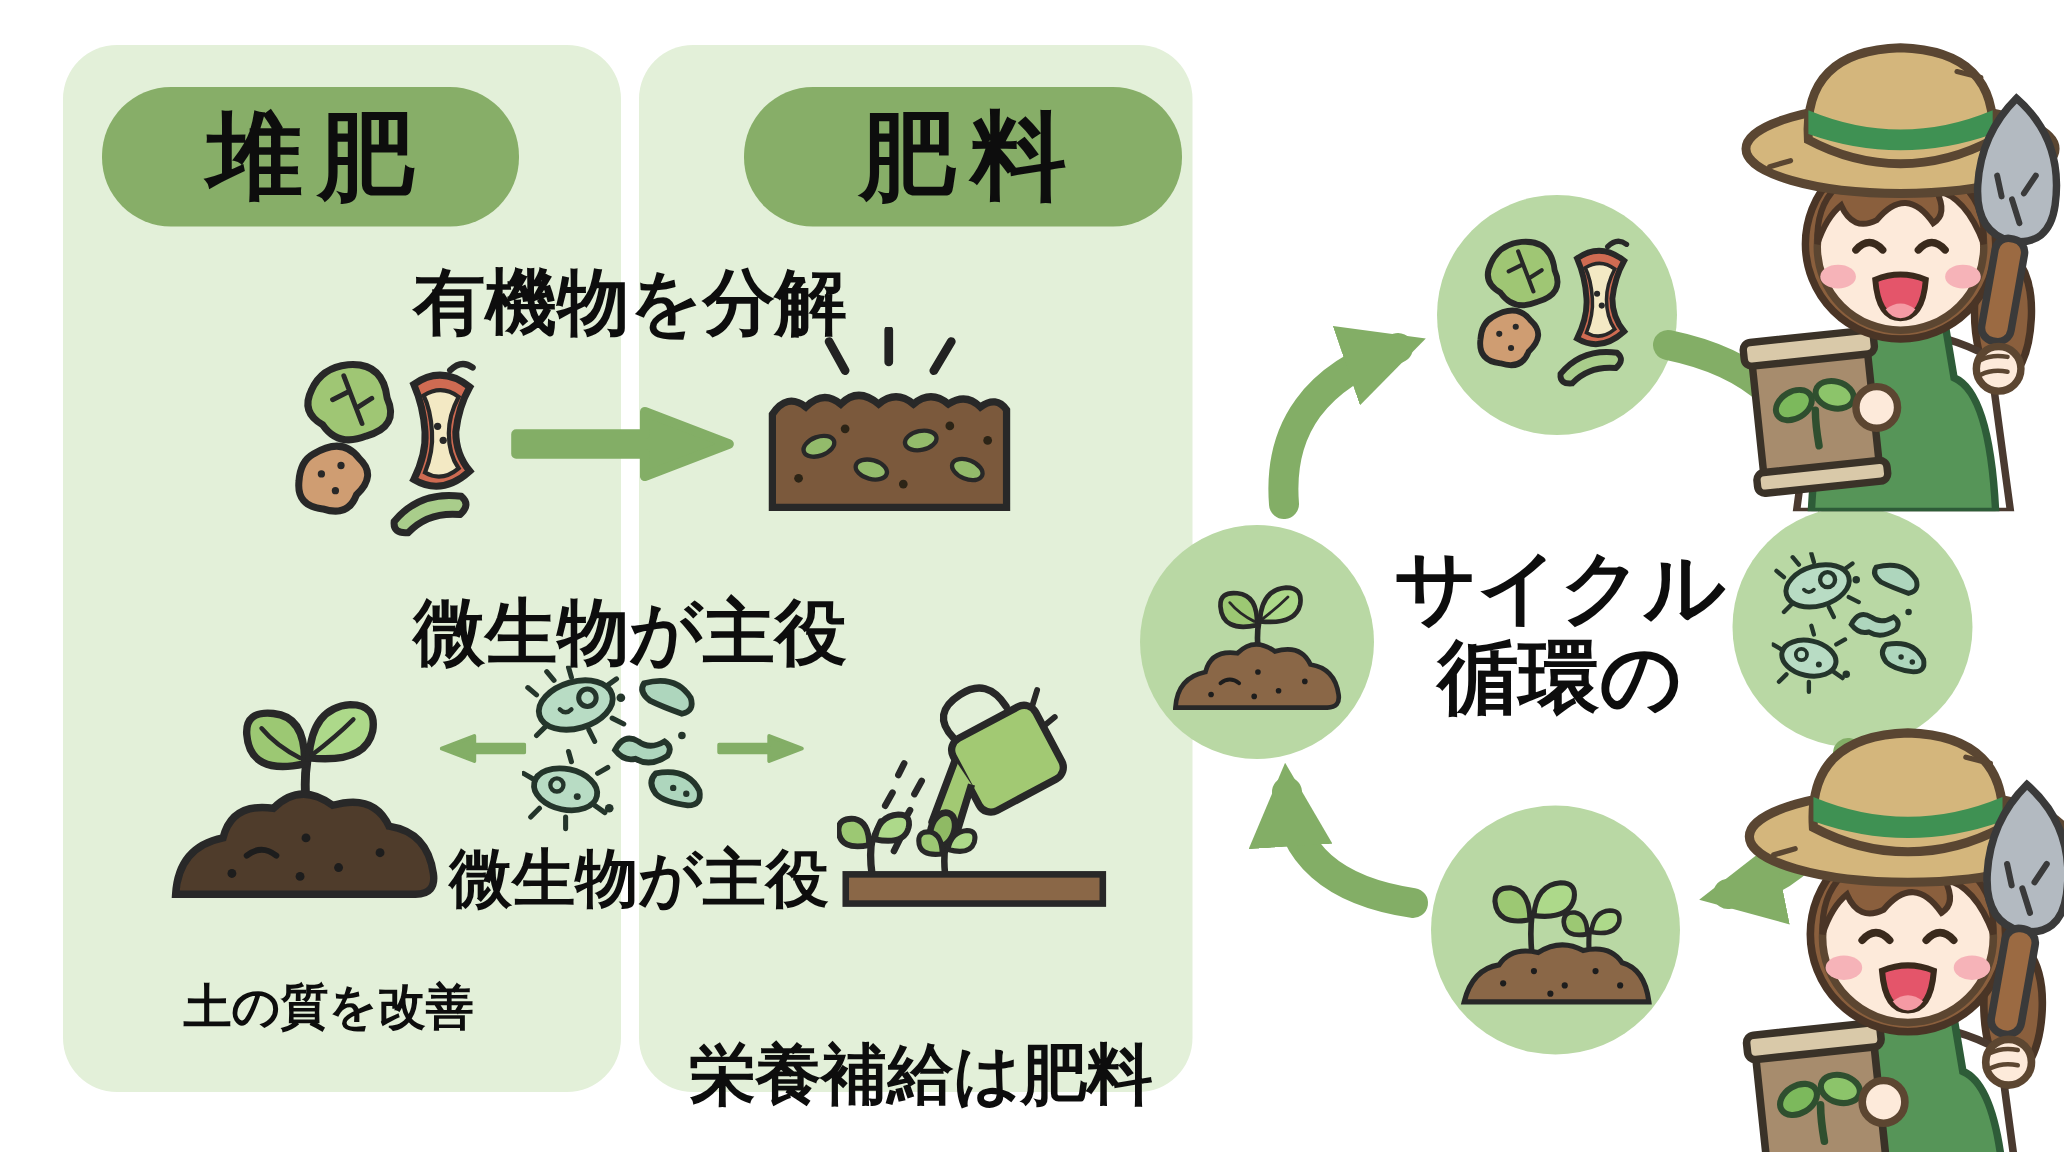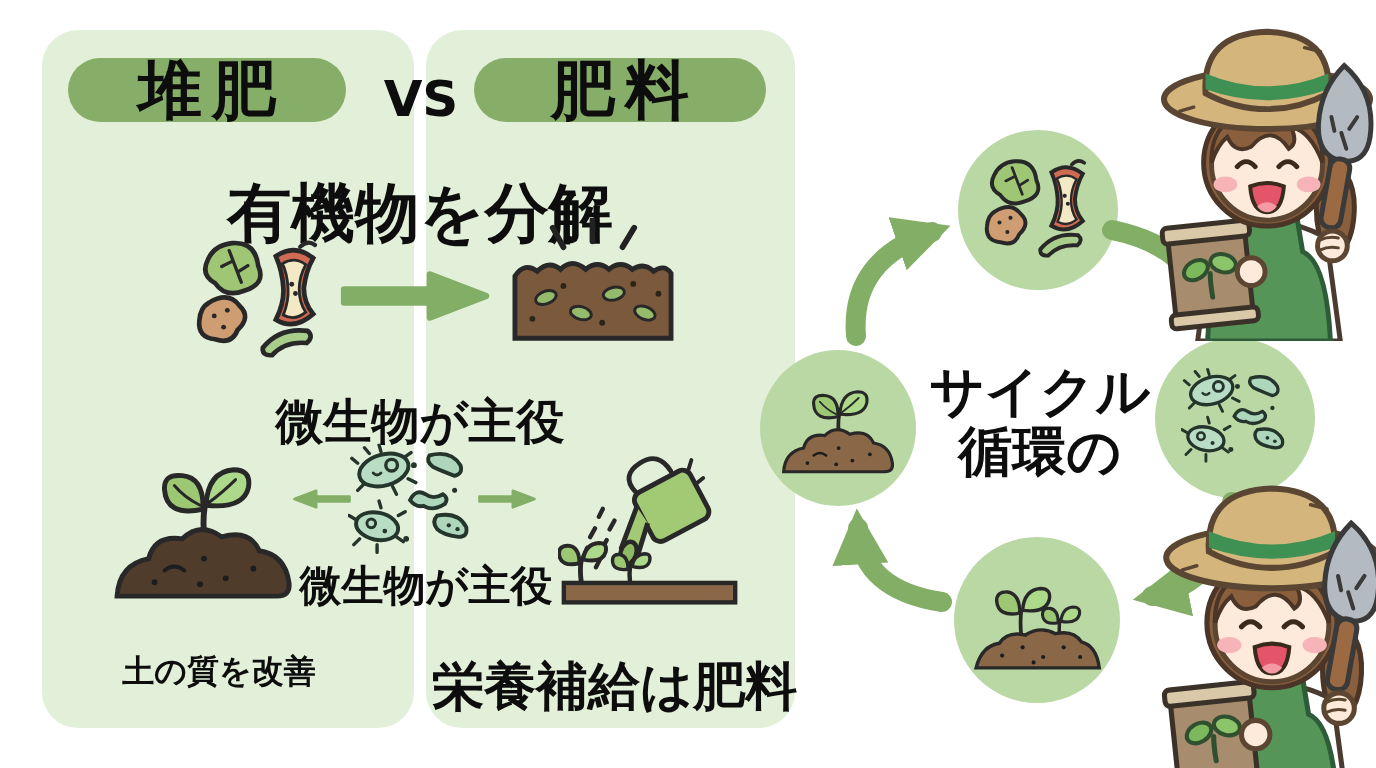--- a/index.html
+++ b/index.html
@@ -1,33 +1,33 @@
 <!DOCTYPE html>
 <html><head>
 <meta charset="utf-8">
 <style>
   html,body{margin:0;padding:0;background:#fff;}
   #stage{position:relative;width:1376px;height:768px;background:#ffffff;overflow:hidden;
          font-family:"DejaVu Sans","Liberation Sans",sans-serif;color:#111;}
   .panel{position:absolute;top:30px;height:698px;background:#e3f0d9;border-radius:36px;}
   #panel-left{left:42px;width:372px;}
   #panel-right{left:426px;width:369px;}
-  .pill{position:absolute;top:58px;height:64px;background:#87ae68;border-radius:46px;
+  .pill{position:absolute;top:58px;height:93px;background:#87ae68;border-radius:46px;
         display:flex;align-items:center;justify-content:center;
         font-size:64px;font-weight:900;letter-spacing:10px;color:#0d0d0d;text-indent:10px;}
   #pill-compost{left:68px;width:278px;}
-  #pill-fertilizer{left:474px;width:292px;}
+  #pill-fertilizer{left:496px;width:292px;}
   #vs{position:absolute;left:366px;top:70px;width:110px;text-align:center;
       font-size:50px;font-weight:900;color:#0d0d0d;}
   .lbl{position:absolute;text-align:center;font-weight:900;color:#0d0d0d;white-space:nowrap;}
-  #lbl-decompose{left:180px;top:170px;width:480px;font-size:64px;}
+  #lbl-decompose{left:180px;top:170px;width:480px;font-size:48px;}
   #lbl-microbes{left:180px;top:390px;width:480px;font-size:48px;}
   #lbl-microbes-sub{left:292px;top:558px;width:268px;font-size:42px;}
   #lbl-soil{left:58px;top:650px;width:322px;font-size:32px;}
-  #lbl-nutrient{left:432px;top:652px;width:364px;font-size:52px;}
+  #lbl-nutrient{left:432px;top:687px;width:364px;font-size:44px;}
   #cycle-title{left:905px;top:362px;width:270px;font-size:54px;line-height:1.12;}
   .abs{position:absolute;}
   .circle{position:absolute;background:#b9d8a4;border-radius:50%;
           display:flex;align-items:center;justify-content:center;}
   #circle-scraps{left:958px;top:130px;width:160px;height:160px;}
   #circle-sprout{left:760px;top:350px;width:156px;height:156px;}
   #circle-microbes{left:1155px;top:338px;width:160px;height:160px;}
   #circle-seedlings{left:954px;top:537px;width:166px;height:166px;}
   svg{display:block;}
   .soil-dark{color:#4f3c2b;}
@@ -183,21 +183,20 @@
 </svg>
 
 <div id="stage">
 
   <div id="panel-left" class="panel"></div>
   <div id="panel-right" class="panel"></div>
 
   <div id="pill-compost" class="pill">
     <span>堆肥</span>
   </div>
-  <div id="vs">VS</div>
   <div id="pill-fertilizer" class="pill">
     <span>肥料</span>
   </div>
 
   <div id="lbl-decompose" class="lbl">有機物を分解</div>
 
   <svg class="abs" style="left:190px;top:232px" width="140" height="138" viewBox="0 0 150 140">
       <use href="#sym-scraps"></use>
     </svg>
   <svg class="abs" style="left:340px;top:268px" width="150" height="56" viewBox="0 0 160 60">

